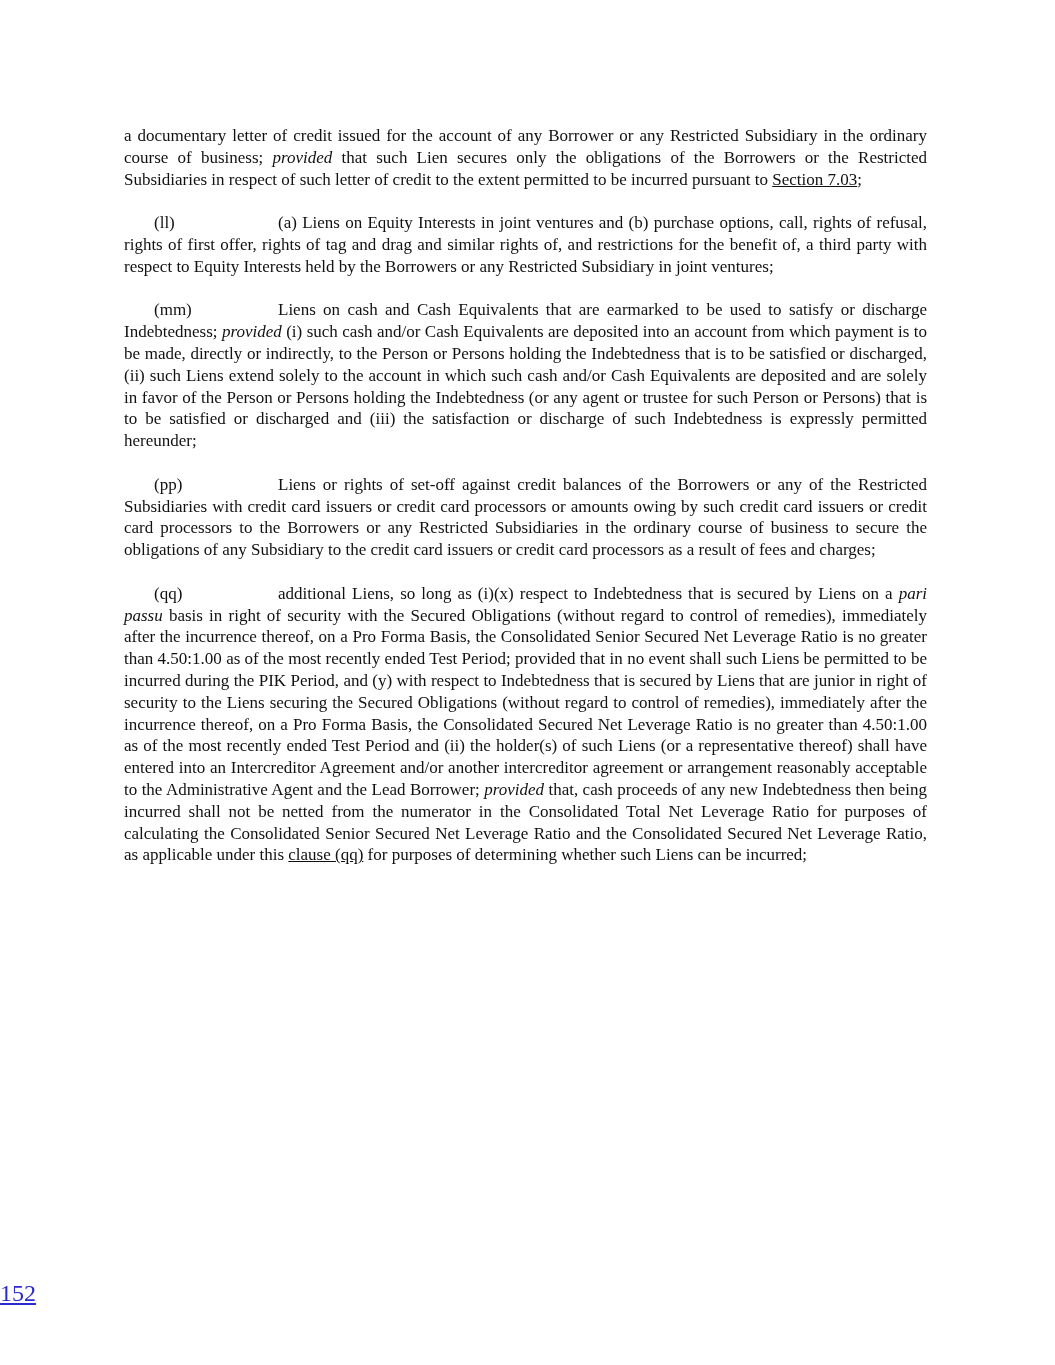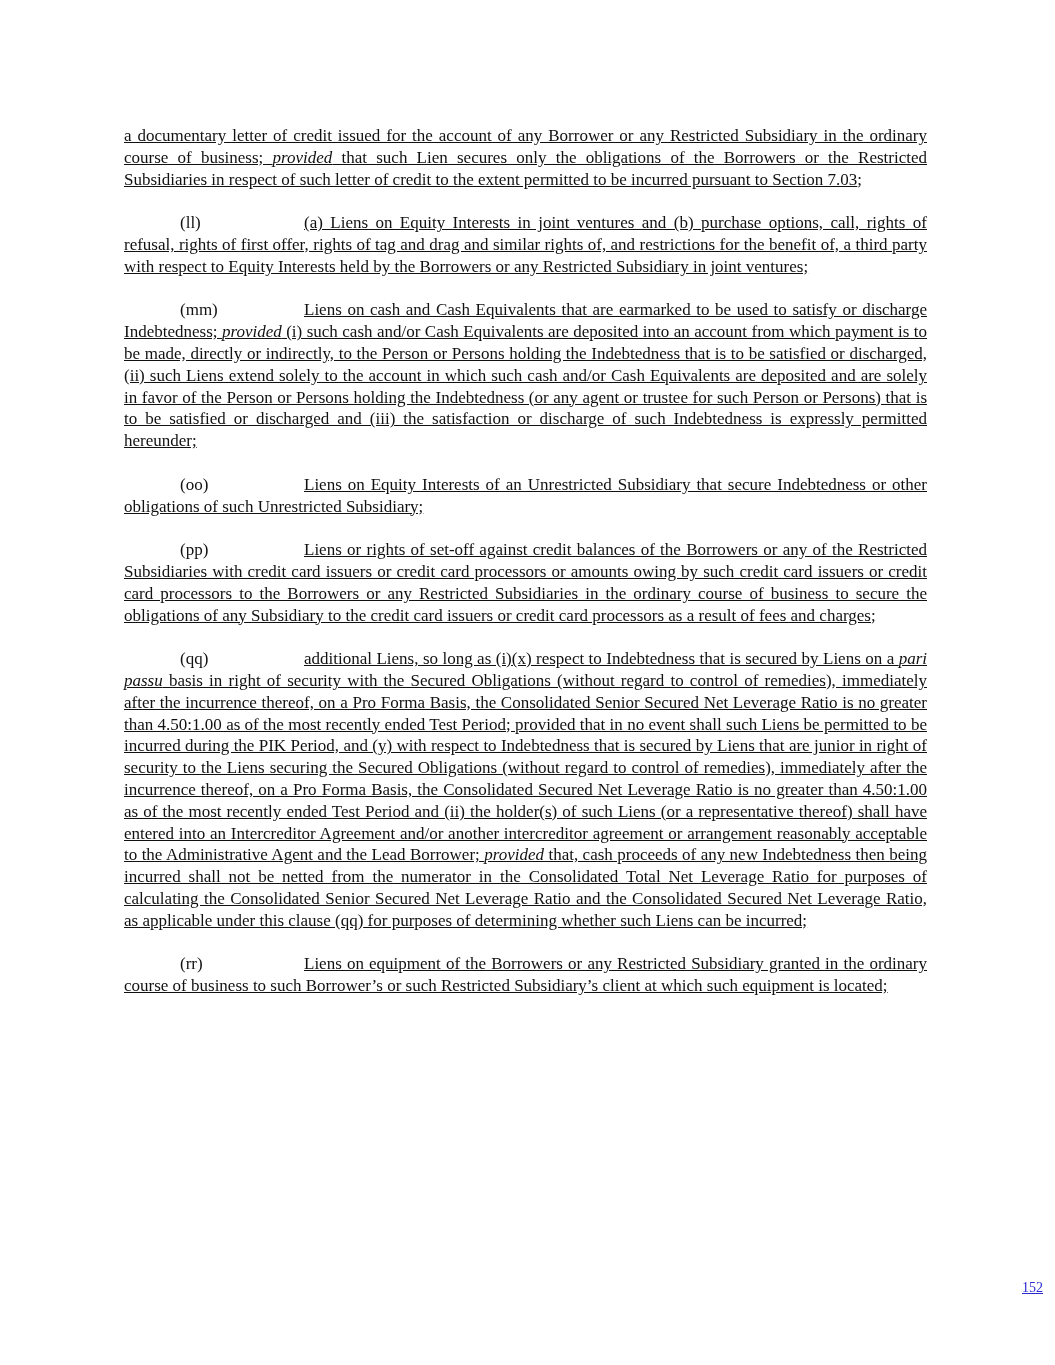--- a/index.html
+++ b/index.html
@@ -7,42 +7,40 @@
     .page {
       position: absolute;
       left: 124px;
       top: 125px;
       width: 803px;
       font-family: "Liberation Serif", serif;
       font-size: 17px;
       line-height: 21.8px;
       color: #111111;
     }
-    .para { text-align: justify; margin: 0 0 21.8px 0; text-decoration: underline; }
+    .para { text-align: justify; margin: 0 0 21.8px 0; }
     .para.first { margin-bottom: 21.8px; }
-    .num { display: inline-block; width: 124px; margin-left: 56px; }
+    .num { display: inline-block; width: 124px; margin-left: 30px; }
     .it { font-style: italic; }
     .ul { text-decoration: underline; }
     .pagenum {
       position: absolute;
       left: 0; right: 12px;
       top: 1280px;
-      text-align: right;
+      text-align: left;
       font-family: "Liberation Serif", serif;
-      font-size: 14px;
+      font-size: 24px;
       color: #2a2ad0;
       text-decoration: underline;
     }
   </style>
 </head>
 <body>
 
 <div class="page" id="page-body">
     <p class="para first"><span>a documentary letter of credit issued for the account of any Borrower or any Restricted Subsidiary in the ordinary course of business; </span><span class="it">provided</span><span> that such Lien secures only the obligations of the Borrowers or the Restricted Subsidiaries in respect of such letter of credit to the extent permitted to be incurred pursuant to </span><span class="ul">Section 7.03</span><span>;</span></p>
     <p class="para"><span class="num">(ll)</span><span>(a) Liens on Equity Interests in joint ventures and (b) purchase options, call, rights of refusal, rights of first offer, rights of tag and drag and similar rights of, and restrictions for the benefit of, a third party with respect to Equity Interests held by the Borrowers or any Restricted Subsidiary in joint ventures;</span></p>
     <p class="para"><span class="num">(mm)</span><span>Liens on cash and Cash Equivalents that are earmarked to be used to satisfy or discharge Indebtedness; </span><span class="it">provided</span><span> (i) such cash and/or Cash Equivalents are deposited into an account from which payment is to be made, directly or indirectly, to the Person or Persons holding the Indebtedness that is to be satisfied or discharged, (ii) such Liens extend solely to the account in which such cash and/or Cash Equivalents are deposited and are solely in favor of the Person or Persons holding the Indebtedness (or any agent or trustee for such Person or Persons) that is to be satisfied or discharged and (iii) the satisfaction or discharge of such Indebtedness is expressly permitted hereunder;</span></p>
-    <p class="para"><span class="num">(oo)</span><span>Liens on Equity Interests of an Unrestricted Subsidiary that secure Indebtedness or other obligations of such Unrestricted Subsidiary;</span></p>
     <p class="para"><span class="num">(pp)</span><span>Liens or rights of set-off against credit balances of the Borrowers or any of the Restricted Subsidiaries with credit card issuers or credit card processors or amounts owing by such credit card issuers or credit card processors to the Borrowers or any Restricted Subsidiaries in the ordinary course of business to secure the obligations of any Subsidiary to the credit card issuers or credit card processors as a result of fees and charges;</span></p>
     <p class="para"><span class="num">(qq)</span><span>additional Liens, so long as (i)(x) respect to Indebtedness that is secured by Liens on a </span><span class="it">pari passu</span><span> basis in right of security with the Secured Obligations (without regard to control of remedies), immediately after the incurrence thereof, on a Pro Forma Basis, the Consolidated Senior Secured Net Leverage Ratio is no greater than 4.50:1.00 as of the most recently ended Test Period; provided that in no event shall such Liens be permitted to be incurred during the PIK Period, and (y) with respect to Indebtedness that is secured by Liens that are junior in right of security to the Liens securing the Secured Obligations (without regard to control of remedies), immediately after the incurrence thereof, on a Pro Forma Basis, the Consolidated Secured Net Leverage Ratio is no greater than 4.50:1.00 as of the most recently ended Test Period and (ii) the holder(s) of such Liens (or a representative thereof) shall have entered into an Intercreditor Agreement and/or another intercreditor agreement or arrangement reasonably acceptable to the Administrative Agent and the Lead Borrower; </span><span class="it">provided</span><span> that, cash proceeds of any new Indebtedness then being incurred shall not be netted from the numerator in the Consolidated Total Net Leverage Ratio for purposes of calculating the Consolidated Senior Secured Net Leverage Ratio and the Consolidated Secured Net Leverage Ratio, as applicable under this </span><span class="ul">clause (qq)</span><span> for purposes of determining whether such Liens can be incurred;</span></p>
-    <p class="para"><span class="num">(rr)</span><span>Liens on equipment of the Borrowers or any Restricted Subsidiary granted in the ordinary course of business to such Borrower’s or such Restricted Subsidiary’s client at which such equipment is located;</span></p>
   </div>
 
 <div class="pagenum">152</div>
 
 </body></html>

